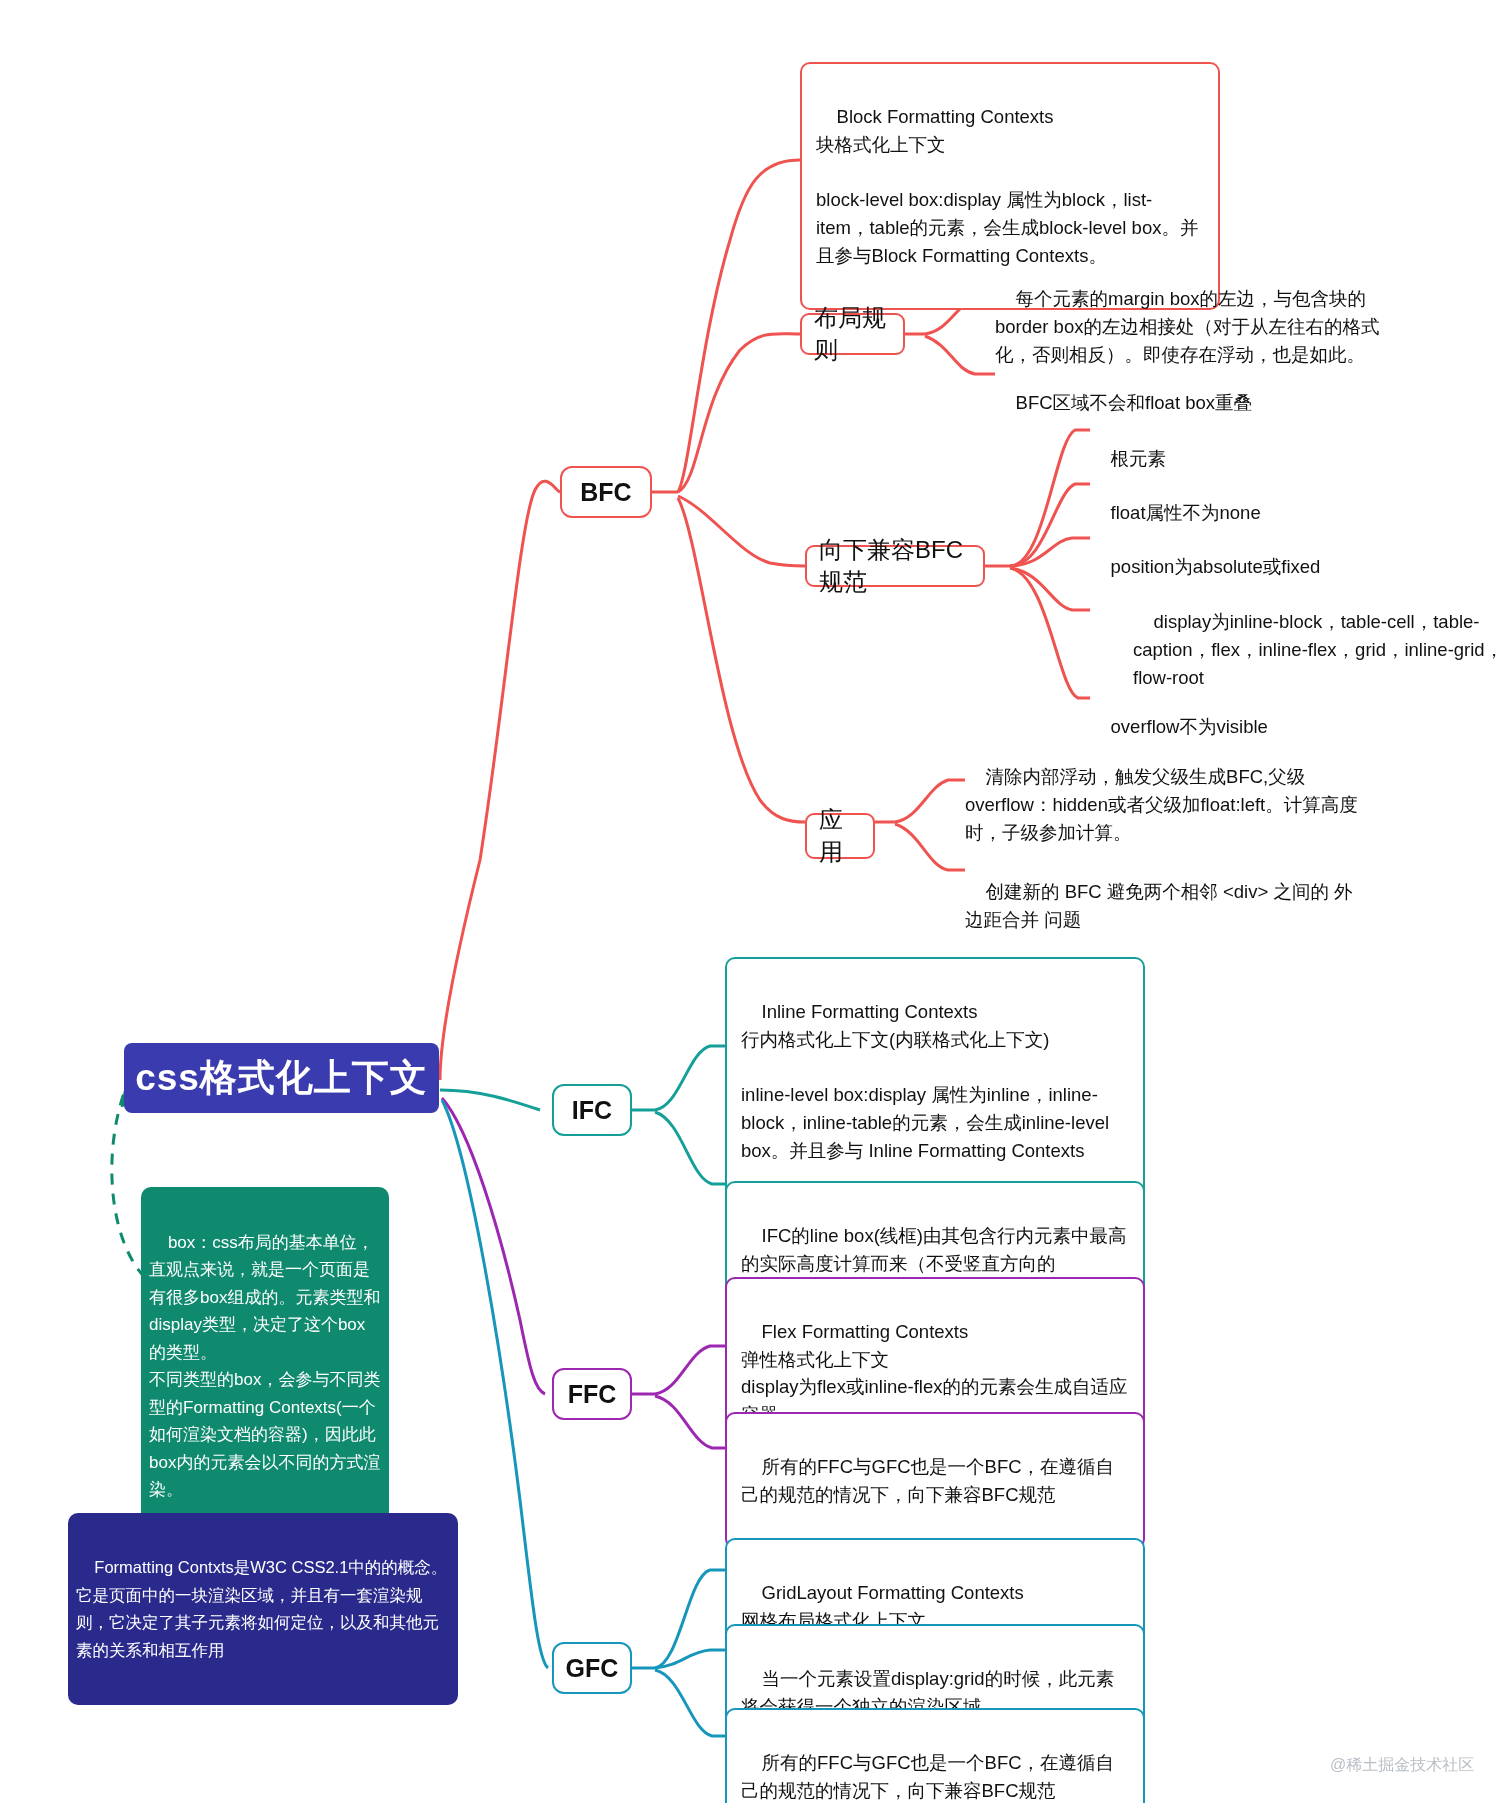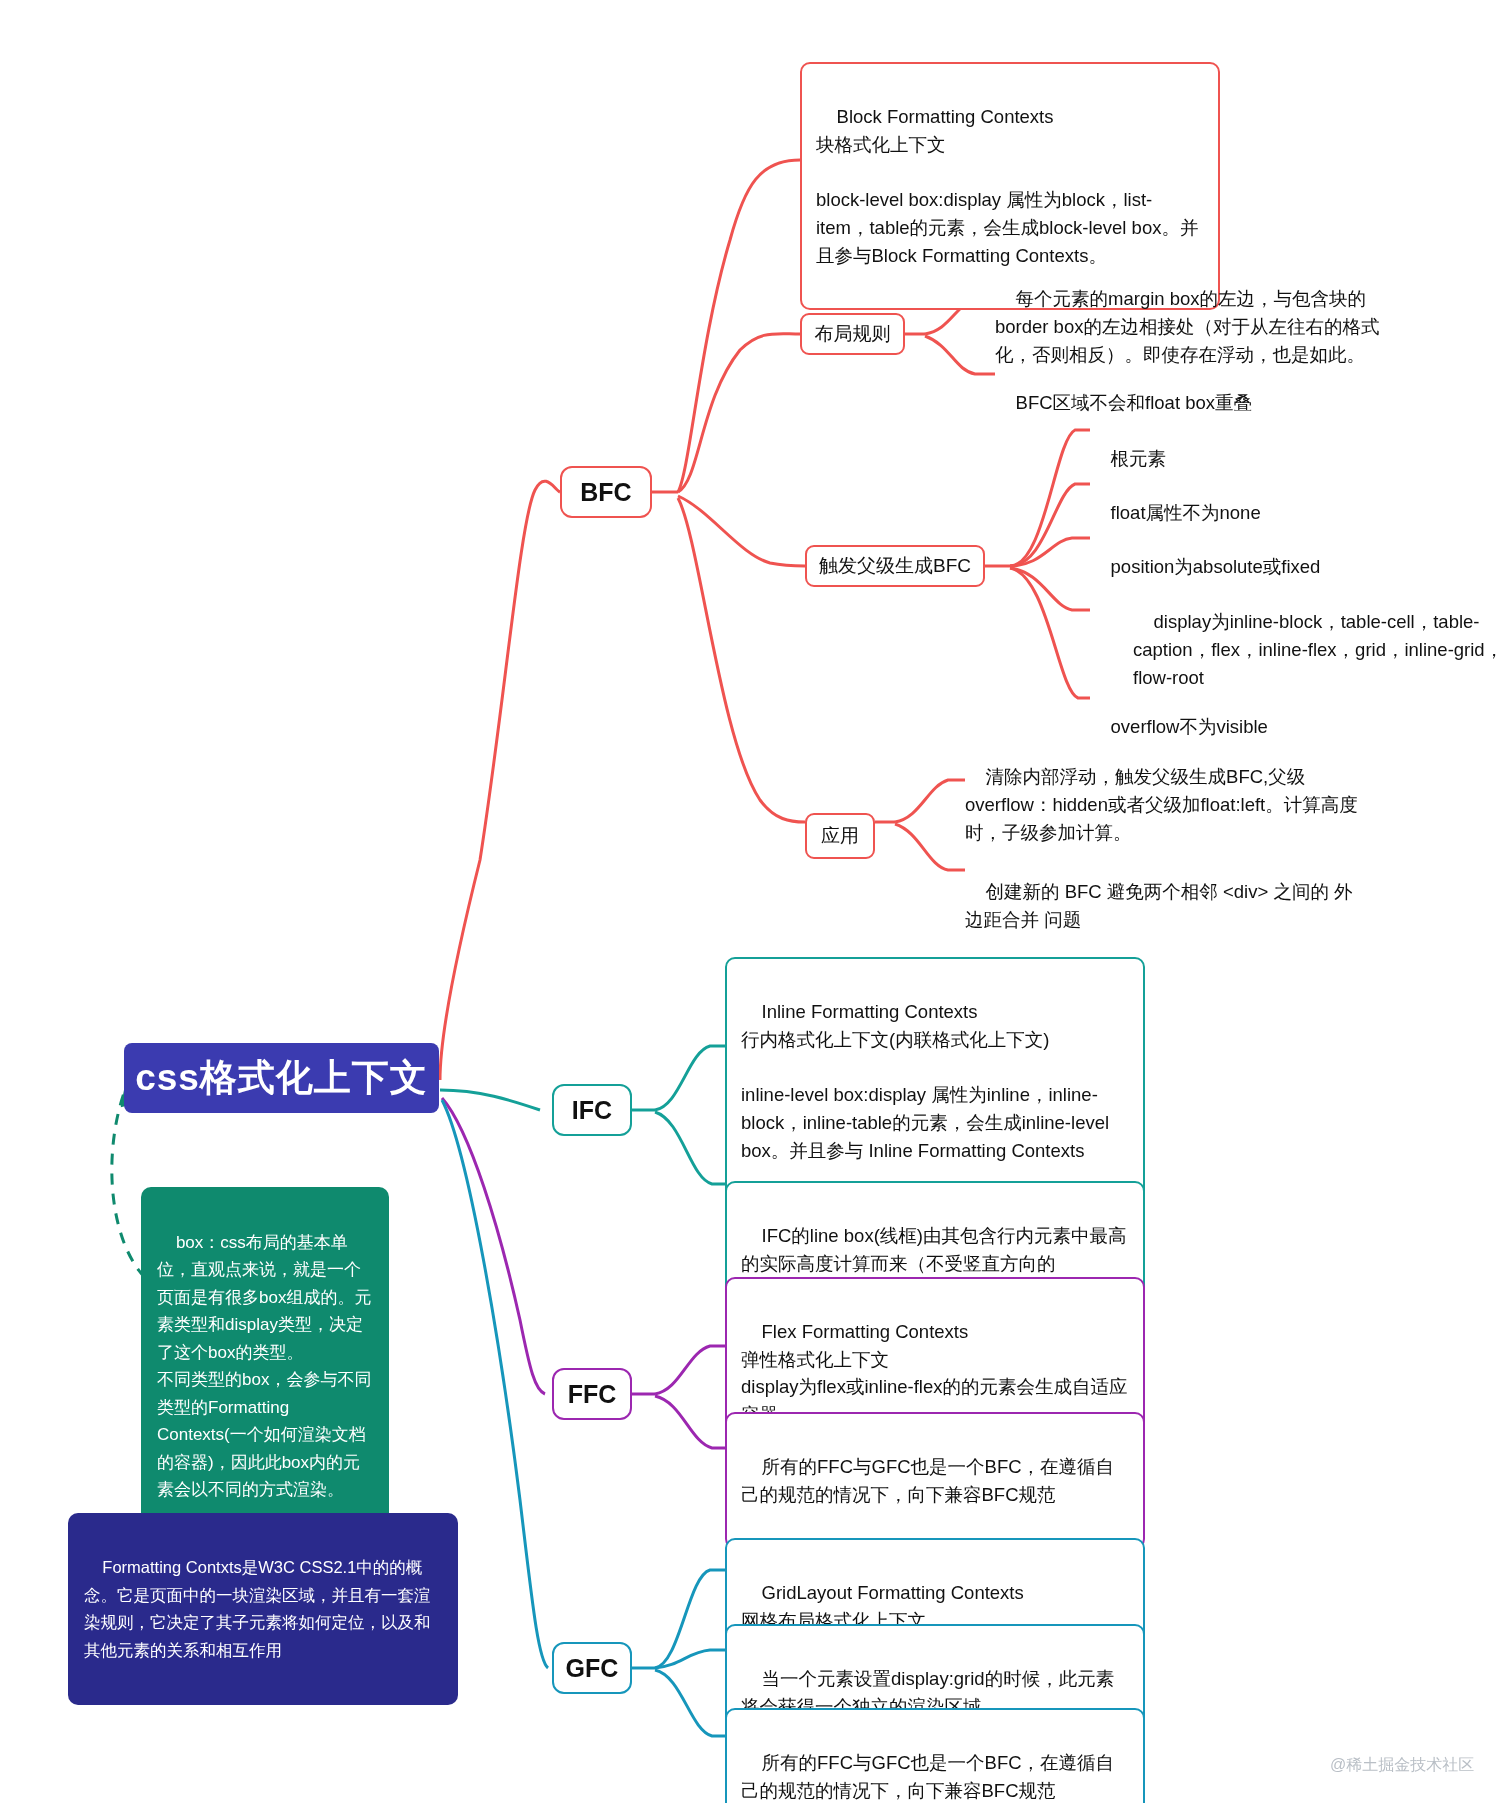--- a/index.html
+++ b/index.html
@@ -62,21 +62,21 @@
   .pill.blue   { border-color: #1696bb; }
 
   
   .subpill {
     border-radius: 9px;
     background: #ffffff;
     border: 2.2px solid #ef5350;
     display: flex;
     align-items: center;
     justify-content: center;
-    font-size: 19px;
+    font-size: 24px;
     color: #111;
     padding: 14px 12px;
   }
 
   
   .card {
     border-radius: 10px;
     background: #ffffff;
     border: 2.2px solid #ef5350;
     padding: 11px 14px;
@@ -93,21 +93,21 @@
   .leaf {
     font-size: 18.5px;
     line-height: 1.52;
     color: #111;
     white-space: pre-wrap;
   }
 
   
   .infobox {
     border-radius: 10px;
-    padding: 14px 16px;
+    padding: 14px 8px;
     font-size: 17px;
     line-height: 1.62;
     color: #ffffff;
     white-space: pre-wrap;
   }
   .infobox.green { background: #0f8a6e; }
   .infobox.navy  { background: #2a2a8c; font-size: 16.5px; line-height: 1.66;}
 
   .watermark {
     position: absolute;
@@ -202,21 +202,21 @@
 
   <div class="node leaf" style="left:995px; top:257px; width:420px;">
     <span>每个元素的margin box的左边，与包含块的border box的左边相接处（对于从左往右的格式化，否则相反）。即使存在浮动，也是如此。</span>
   </div>
 
   <div class="node leaf" style="left:995px; top:361px; width:420px;">
     <span>BFC区域不会和float box重叠</span>
   </div>
 
   <div class="node subpill" style="left:805px; top:545px; width:180px; height:42px;">
-    <span>触发父级生成BFC</span>
+    <span>向下兼容BFC规范</span>
   </div>
 
   <div class="node leaf" style="left:1090px; top:417px; width:400px;">
     <span>根元素</span>
   </div>
   <div class="node leaf" style="left:1090px; top:471px; width:400px;">
     <span>float属性不为none</span>
   </div>
   <div class="node leaf" style="left:1090px; top:525px; width:400px;">
     <span>position为absolute或fixed</span>

